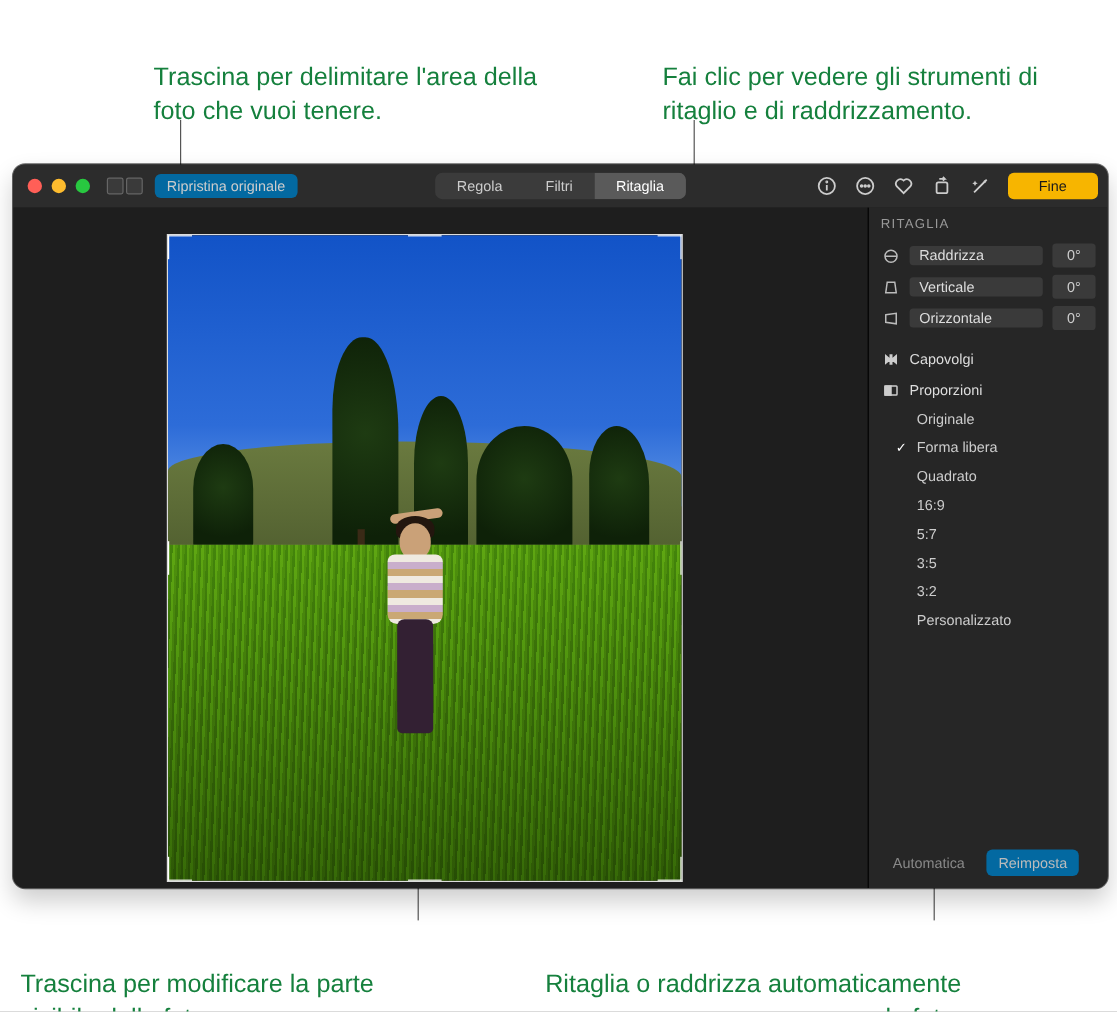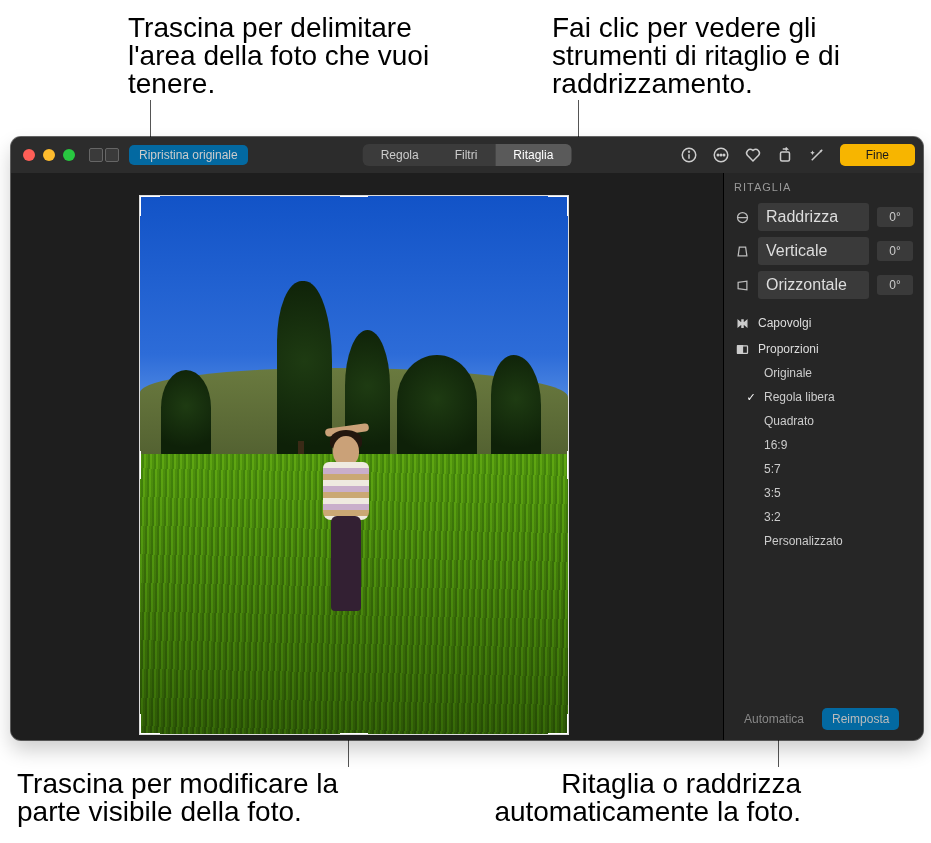--- a/index.html
+++ b/index.html
@@ -6,23 +6,24 @@
   html, body {
     width: 931px; height: 843px;
     font-family: -apple-system, "Helvetica Neue", Arial, sans-serif;
     background: #fff;
     color: #222;
     position: relative;
     overflow: hidden;
   }
   .callout {
     position: absolute;
-    font-size: 28px;
+    font-size: 21px;
     line-height: 28px;
-    color: #000000;
+    color: #15803d;
+    margin-top: 37px;
   }
   .callout-line {
     position: absolute;
     background: #555;
   }
   .app-window {
     position: absolute;
     left: 11px; top: 137px;
     width: 912px; height: 603px;
     background: #1e1e1e;
@@ -236,22 +237,22 @@
   }
   .slider-icon {
     width:16px; height:16px;
     display:flex; align-items:center; justify-content:center;
   }
   .slider-icon svg { width:15px; height:15px; }
   .slider-label {
     flex:1;
     background:#3a3a3a;
     color:#ddd;
-    font-size:16px;
-    height:28px;
+    font-size:12px;
+    height:16px;
     display:flex; align-items:center;
     padding:0 8px;
     border-radius:3px;
     cursor: ew-resize;
   }
   .slider-value {
     width:36px;
     background:#3a3a3a;
     color:#ccc;
     font-size:12px;
@@ -457,21 +458,21 @@
         <span>Proporzioni</span>
       </div>
 
       <div class="aspect-list">
         <div class="aspect-item">
             <span class="check"></span>
             <span class="text">Originale</span>
           </div>
         <div class="aspect-item">
             <span class="check">✓</span>
-            <span class="text">Regola libera</span>
+            <span class="text">Forma libera</span>
           </div>
         <div class="aspect-item">
             <span class="check"></span>
             <span class="text">Quadrato</span>
           </div>
         <div class="aspect-item">
             <span class="check"></span>
             <span class="text">16:9</span>
           </div>
         <div class="aspect-item">

